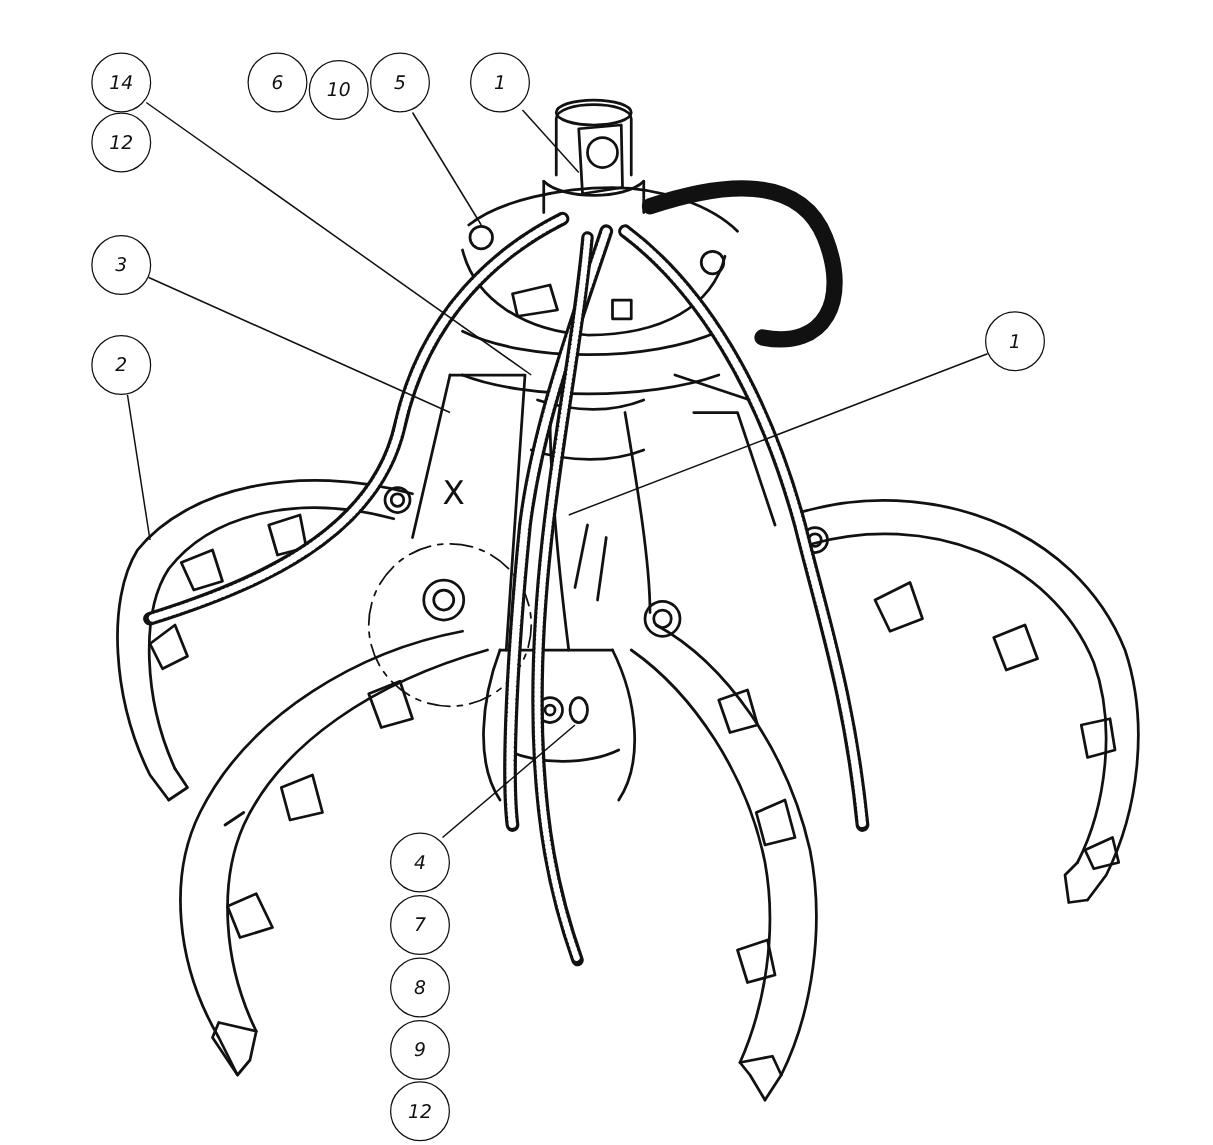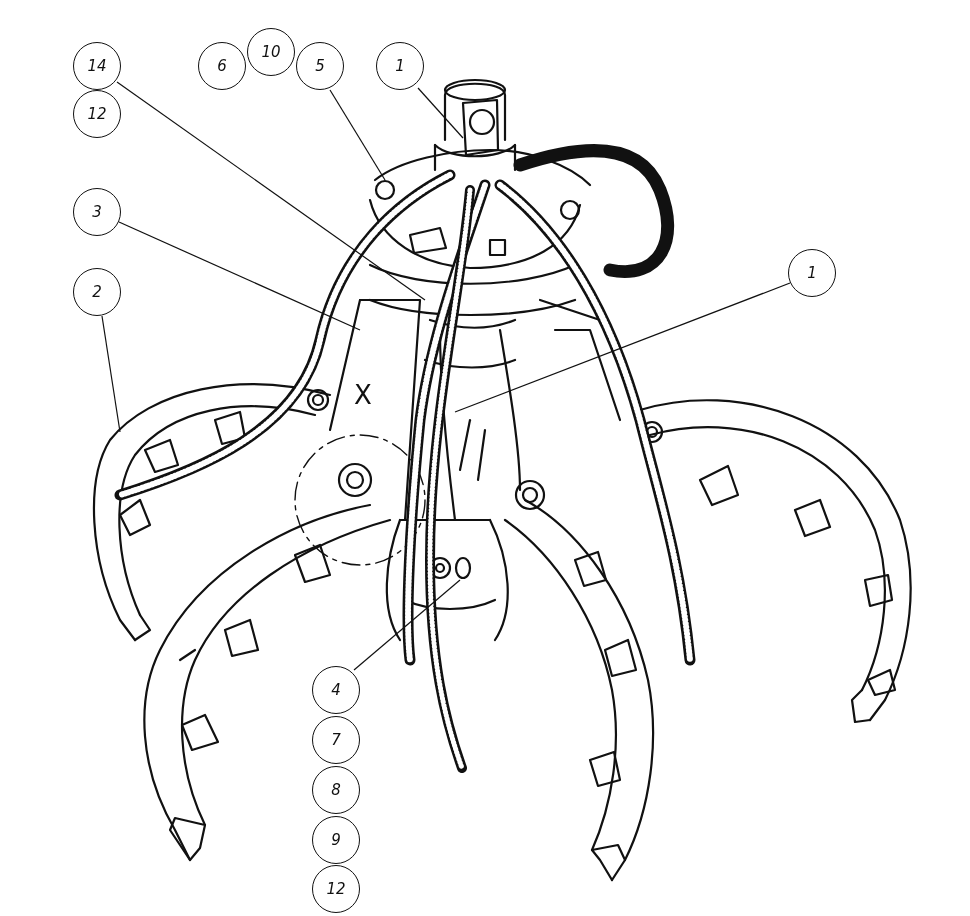--- a/index.html
+++ b/index.html
@@ -126,21 +126,21 @@
     <line x1="119" y1="222" x2="360" y2="330"></line>
     <line x1="102" y1="316" x2="120" y2="432"></line>
     <line x1="790" y1="283" x2="455" y2="412"></line>
     <line x1="354" y1="670" x2="460" y2="580"></line>
   </g>
 </svg>
 
 <div class="callout" style="left:73px;top:42px;">14</div>
 <div class="callout" style="left:73px;top:90px;">12</div>
 <div class="callout" style="left:198px;top:42px;">6</div>
-<div class="callout" style="left:247px;top:28px;">10</div>
+<div class="callout" style="left:247px;top:48px;">10</div>
 <div class="callout" style="left:296px;top:42px;">5</div>
 <div class="callout" style="left:376px;top:42px;">1</div>
 <div class="callout" style="left:73px;top:188px;">3</div>
 <div class="callout" style="left:73px;top:268px;">2</div>
 <div class="callout" style="left:788px;top:249px;">1</div>
 <div class="callout" style="left:312px;top:666px;">4</div>
 <div class="callout" style="left:312px;top:716px;">7</div>
 <div class="callout" style="left:312px;top:766px;">8</div>
 <div class="callout" style="left:312px;top:816px;">9</div>
 <div class="callout" style="left:312px;top:865px;">12</div>

